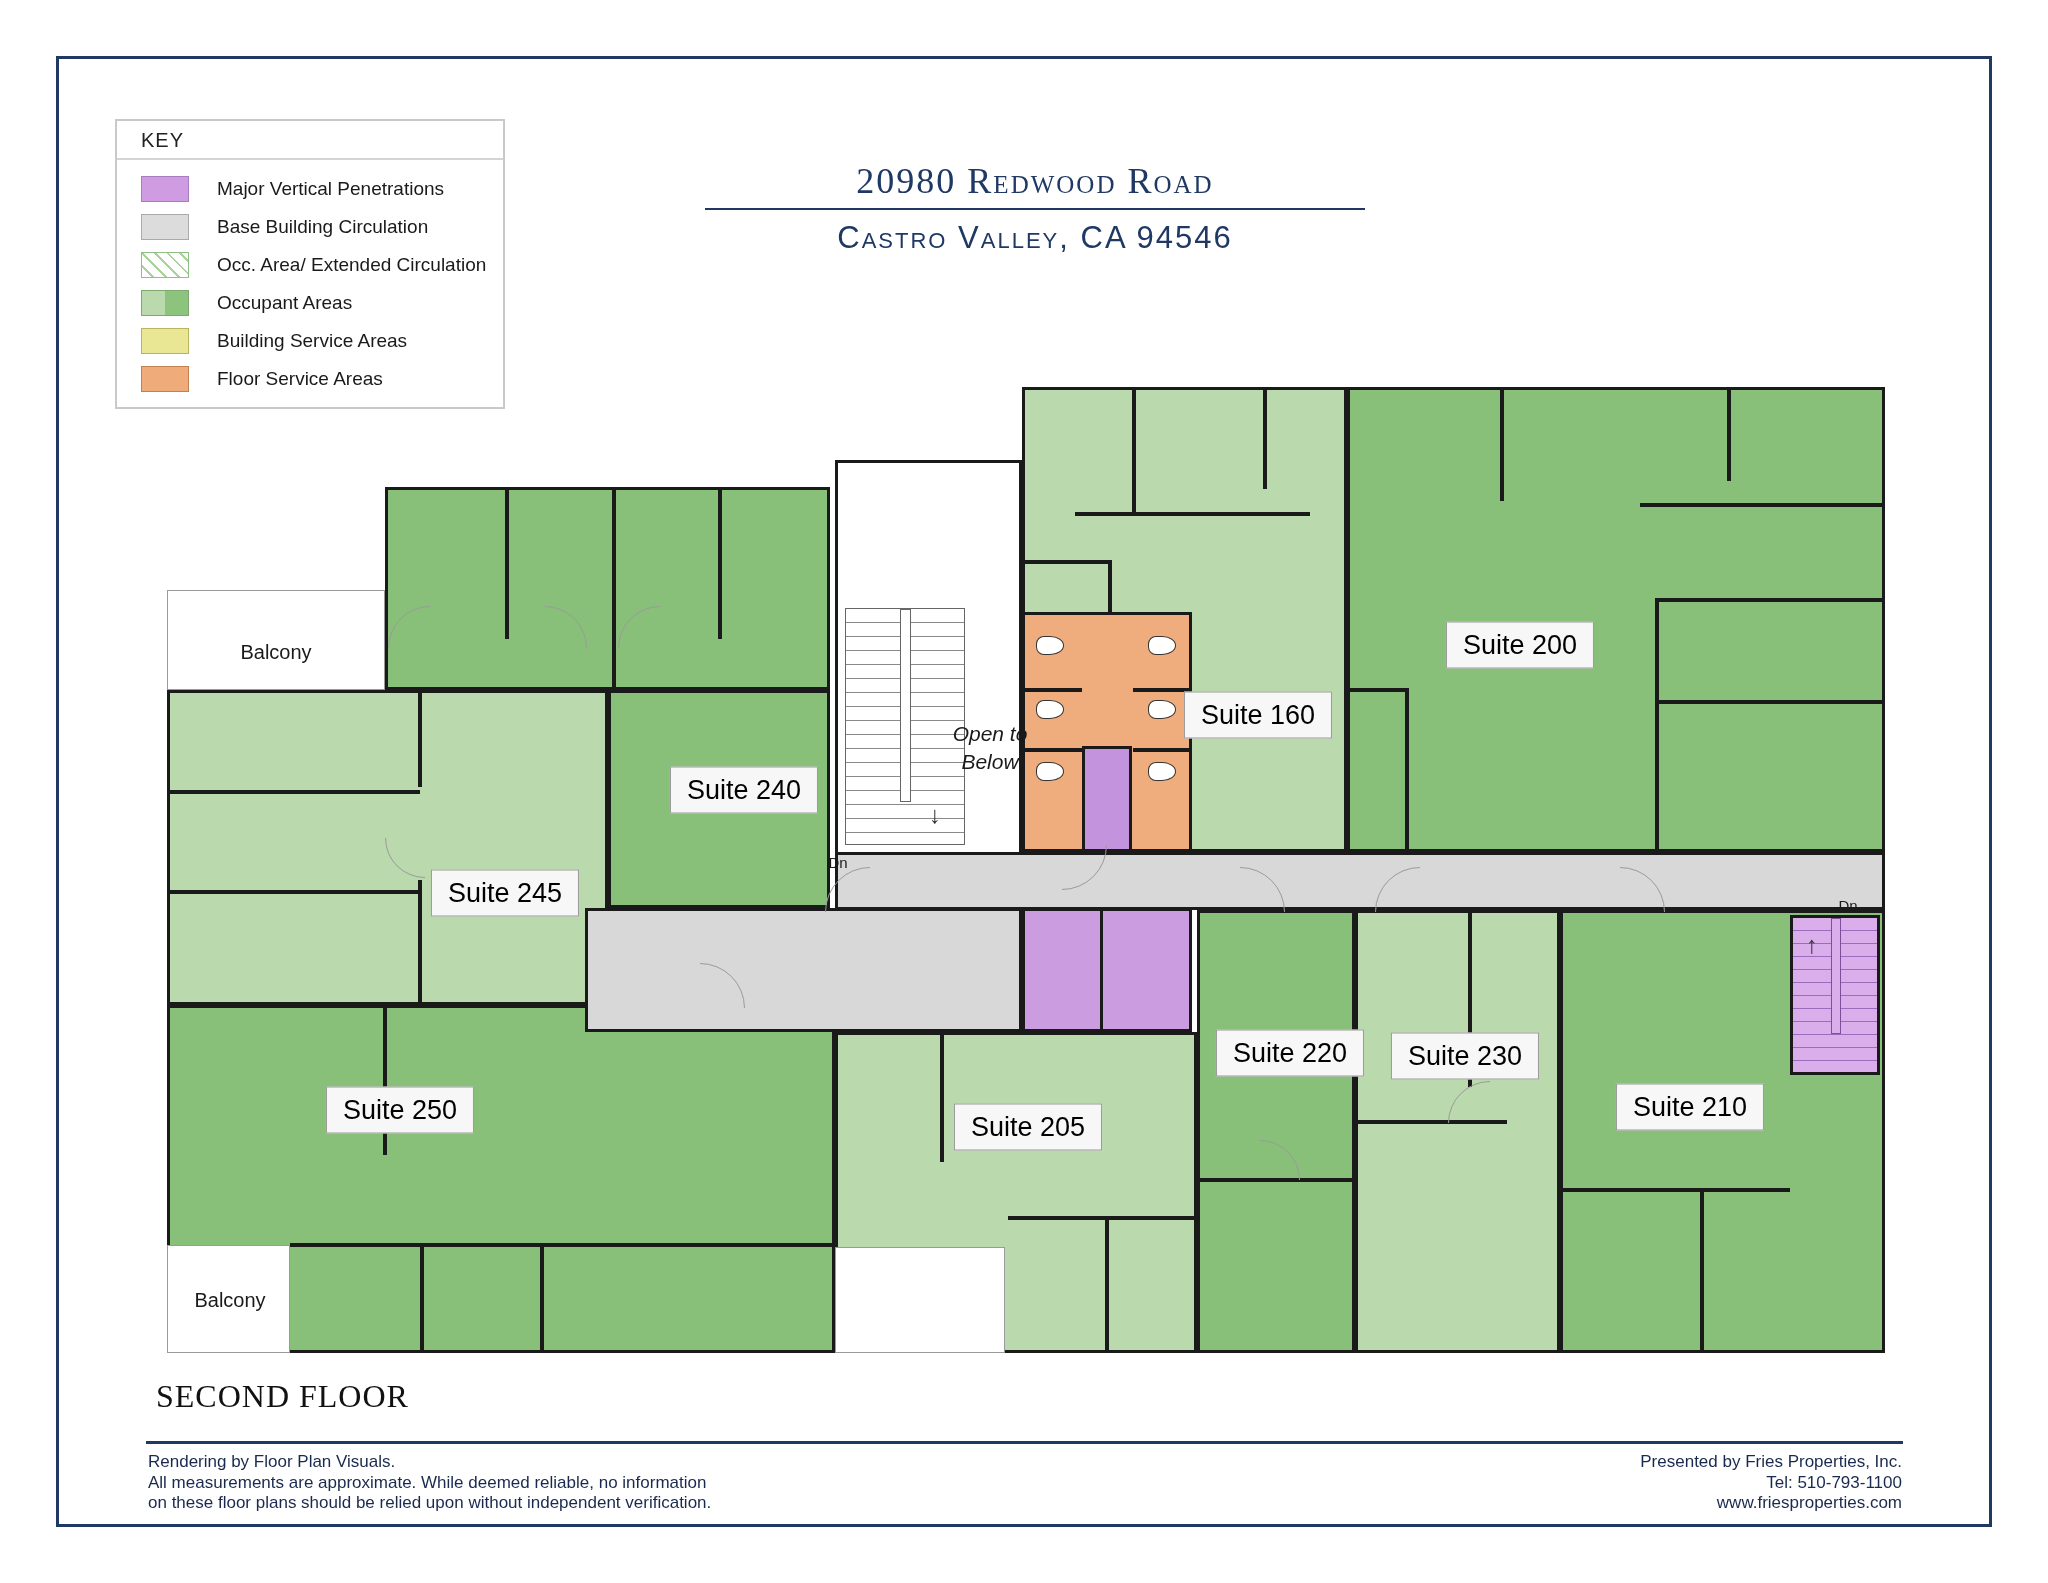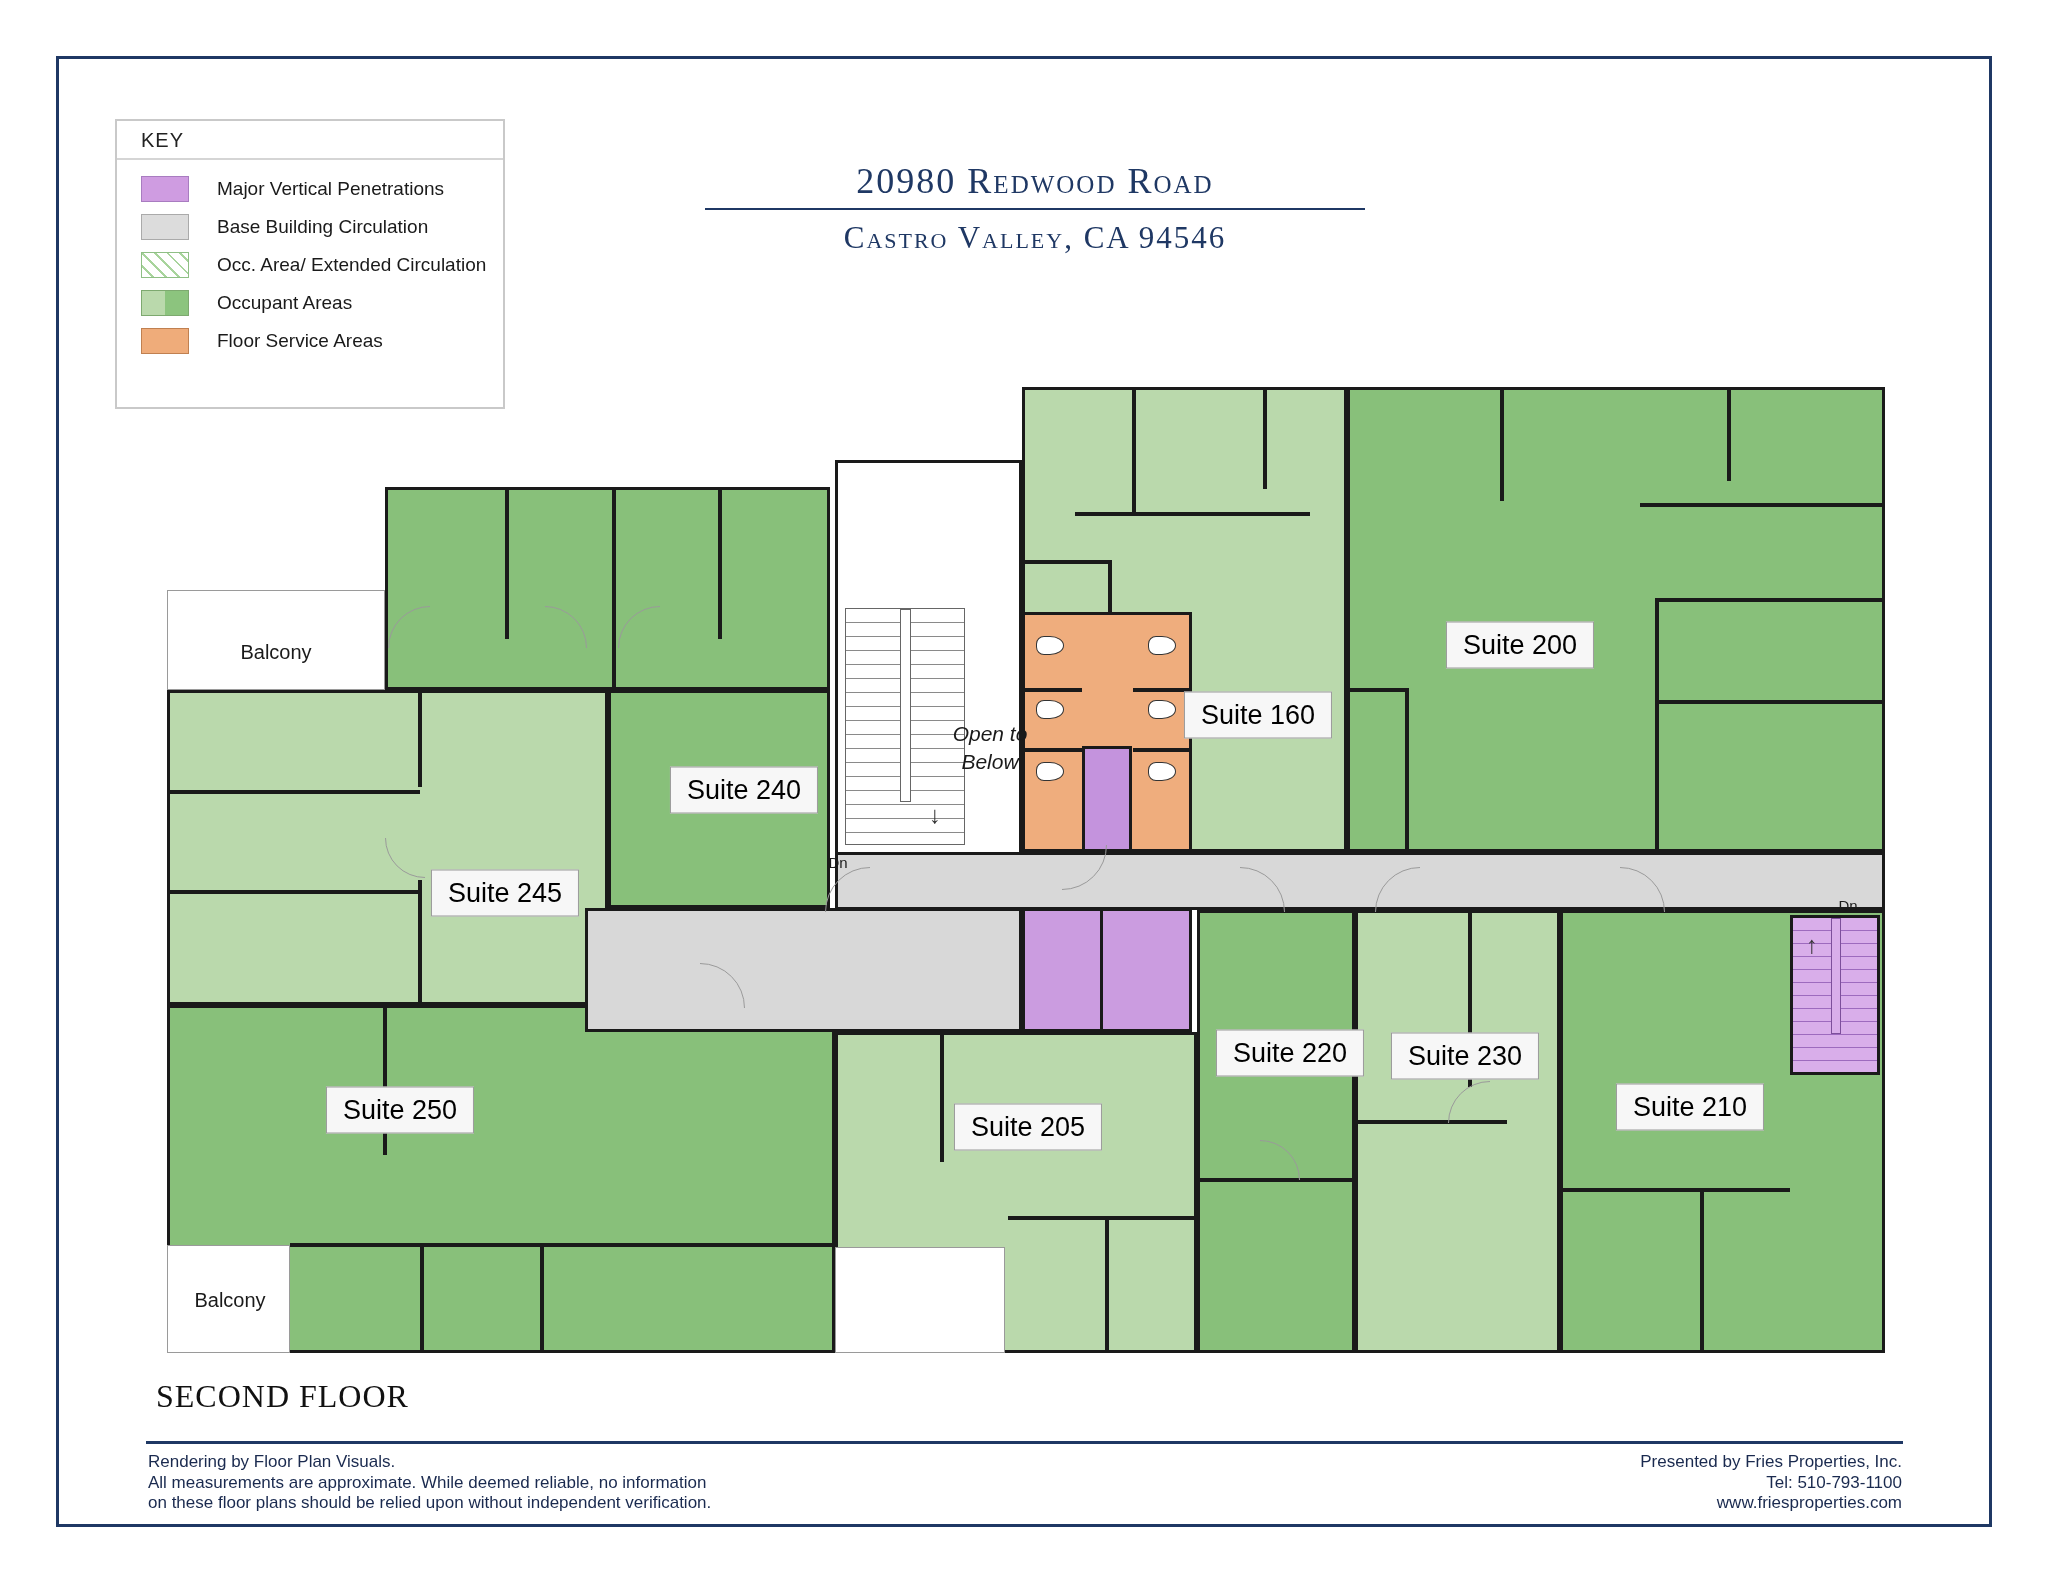--- a/index.html
+++ b/index.html
@@ -15,21 +15,21 @@
   .swatch.bbc{background:#dcdcdc;border:1px solid #aaa;}
   .swatch.occ{background:linear-gradient(to right,#bad9ac 0 50%,#8cc47e 50% 100%);border:1px solid #7da96f;}
   .swatch.ext{background:repeating-linear-gradient(45deg,#fff 0 7px,#a8d49c 7px 9px);border:1px solid #8fbf85;}
   .swatch.bsa{background:#eae794;border:1px solid #b9b45e;}
   .swatch.fsa{background:#efac7a;border:1px solid #c08050;}
   .key-label{font-size:19px;color:#1a1a1a;}
   
   .title-wrap{position:absolute;left:560px;top:160px;width:950px;text-align:center;color:#1f3864;}
   .title-main{font-family:"Liberation Serif","DejaVu Serif",serif;font-size:36px;font-variant:small-caps;letter-spacing:2px;}
   .title-rule{margin:6px auto 10px auto;width:660px;height:0;border-top:2px solid #1f3864;}
-  .title-sub{font-family:Liberation Serif, serif;font-size:31px;font-variant:small-caps;letter-spacing:2px;}
+  .title-sub{font-family:Liberation Sans, sans-serif;font-size:31px;font-variant:small-caps;letter-spacing:2px;}
   
   .plan{position:absolute;left:0;top:0;width:2048px;height:1583px;}
   .room{position:absolute;box-sizing:border-box;border:3px solid #1a1a1a;}
   .room.dark{background:#88c07a;}
   .room.light{background:#bad9ac;}
   .room.gray{background:#d8d8d8;}
   .room.orange{background:#efad7d;}
   .room.purple{background:#cb9ce0;}
   .room.janitor{background:#c493dd;border-width:3px;}
   .room.lobby{background:#ffffff;}
@@ -69,20 +69,24 @@
         <span class="swatch bbc"></span>
         <span class="key-label">Base Building Circulation</span>
       </div>
       <div class="key-row">
         <span class="swatch ext"></span>
         <span class="key-label">Occ. Area/ Extended Circulation</span>
       </div>
       <div class="key-row">
         <span class="swatch occ"></span>
         <span class="key-label">Occupant Areas</span>
+      </div>
+      <div class="key-row">
+        <span class="swatch bsa"></span>
+        <span class="key-label">Building Service Areas</span>
       </div>
       <div class="key-row">
         <span class="swatch fsa"></span>
         <span class="key-label">Floor Service Areas</span>
       </div>
     </div>
 </div>
 
 <div class="title-wrap">
   <div class="title-main">20980 Redwood Road</div>

